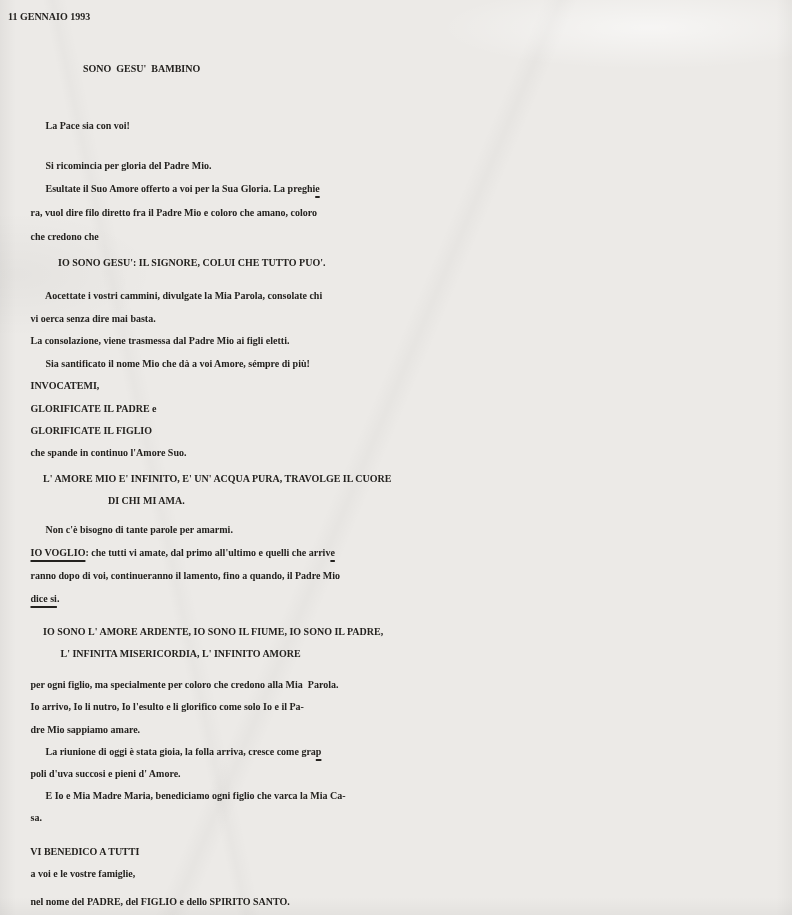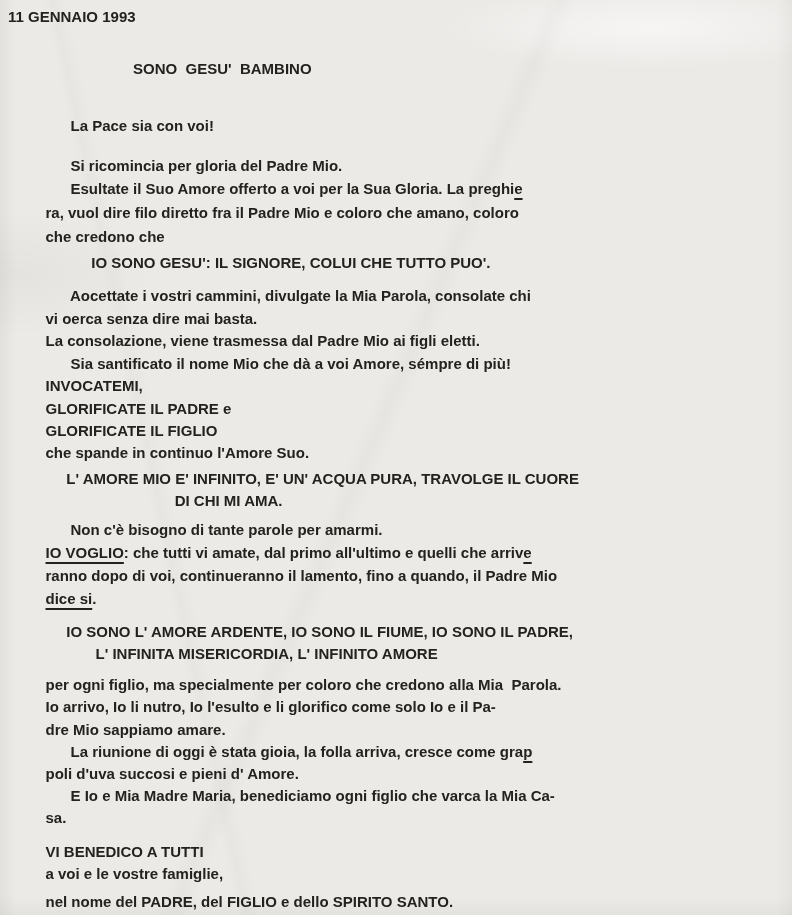--- a/index.html
+++ b/index.html
@@ -19,22 +19,22 @@
       linear-gradient(0deg, rgba(0,0,0,0.035), rgba(0,0,0,0) 2%),
       radial-gradient(ellipse 300px 60px at 82% 3%, rgba(255,255,255,0.55), rgba(255,255,255,0) 70%),
       linear-gradient(113deg, rgba(0,0,0,0) 46%, rgba(0,0,0,0.022) 47.5%, rgba(0,0,0,0) 49%),
       linear-gradient(78deg,  rgba(0,0,0,0) 24%, rgba(0,0,0,0.018) 25%, rgba(0,0,0,0) 26.5%),
       radial-gradient(ellipse 200px 90px at 2% 30%, rgba(0,0,0,0.03), rgba(0,0,0,0) 70%);
   }
   .text-layer {
     position: absolute;
     inset: 0;
     padding: 6px 0 0 8px;
-    font-family: Liberation Sans, sans-serif;
-    font-size: 15px;
+    font-family: Liberation Serif, serif;
+    font-size: 10px;
     font-weight: 700;
     line-height: 22px;
     color: var(--ink, #24221f);
     white-space: pre;
   }
   .ln { height: 22px; }
   .seg { white-space: pre; }
   .u {
     text-decoration: underline;
     text-decoration-thickness: 1.5px;

